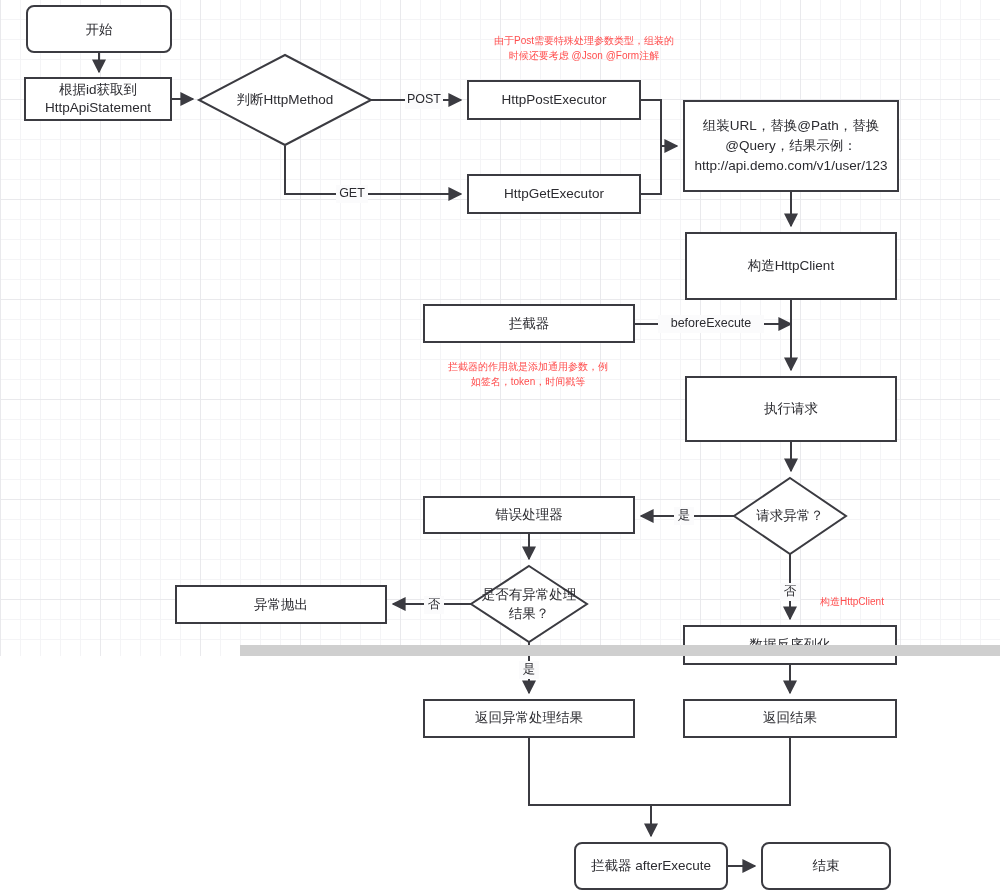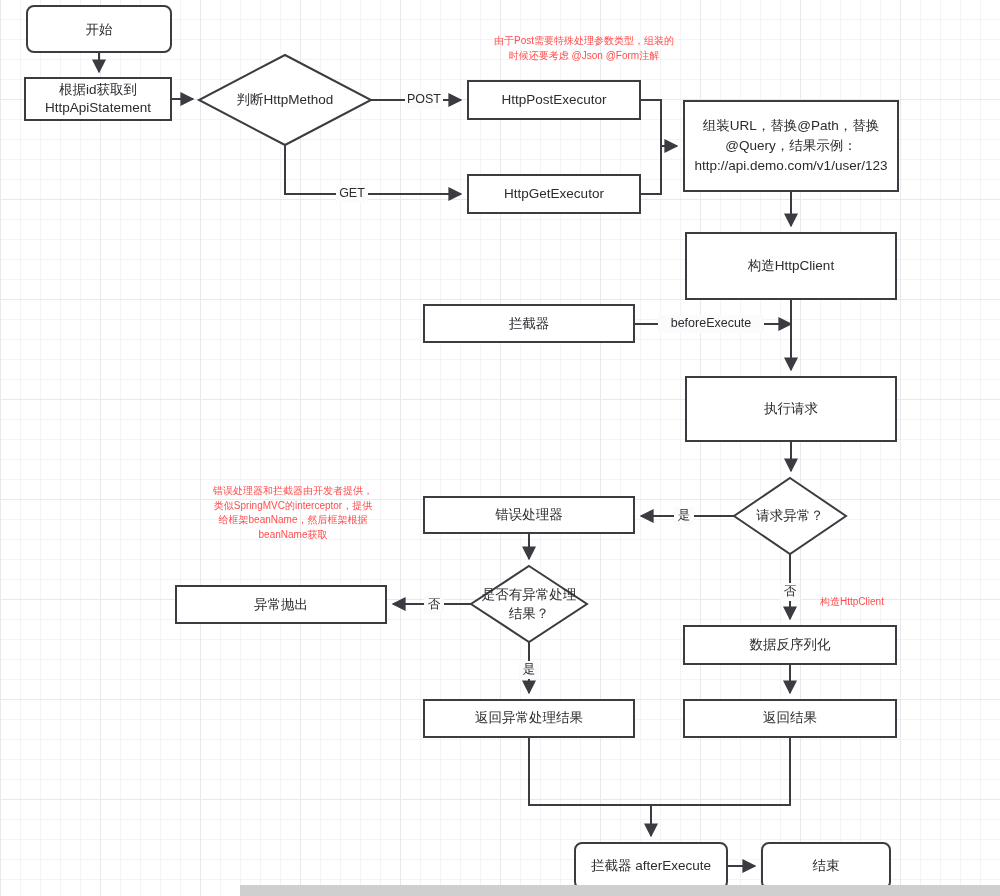--- a/index.html
+++ b/index.html
@@ -4,21 +4,21 @@
 <style>
   html,body{margin:0;padding:0;}
   body{
     width:1000px;height:896px;
     background:#ffffff;
     font-family:"Liberation Sans","DejaVu Sans",sans-serif;
     overflow:hidden;
   }
   #canvas{
     position:relative;
-    width:1000px;height:896px;
+    width:1000px;height:656px;
     background-color:#ffffff;
     background-image:
       linear-gradient(to right, #e9e9ec 1px, transparent 1px),
       linear-gradient(to bottom, #e9e9ec 1px, transparent 1px),
       linear-gradient(to right, #f4f4f6 1px, transparent 1px),
       linear-gradient(to bottom, #f4f4f6 1px, transparent 1px);
     background-size:100px 100px,100px 100px,20px 20px,20px 20px;
     background-position:0 -1px,0 -1px,0 -1px,0 -1px;
   }
   svg#flow{position:absolute;left:0;top:0;width:1000px;height:896px;}
@@ -202,25 +202,23 @@
       <text class="edgelabel" x="434" y="605">否</text>
 
       <rect class="edgelabel-bg" x="519" y="661" width="20" height="18"></rect>
       <text class="edgelabel" x="529" y="670">是</text>
     </g>
   </svg>
 
   <div class="note" style="left:454px;top:34px;width:260px;text-align:center;">由于Post需要特殊处理参数类型，组装的
 时候还要考虑 @Json @Form注解</div>
 
-
-  <div class="note" style="left:180px;top:484px;width:226px;text-align:center;">错误处理器和拦截器由开发者提供，
-类似SpringMVC的interceptor，提供
-给框架beanName，然后框架根据
-beanName获取</div>
+  <div class="note" style="left:418px;top:360px;width:220px;text-align:center;">拦截器的作用就是添加通用参数，例
+如签名，token，时间戳等</div>
+
 
   <div class="note" style="left:820px;top:595px;width:180px;text-align:left;">构造HttpClient</div>
 
   <div id="hscroll-track">
     <div id="hscroll-thumb"></div>
   </div>
 
 </div>
 
 </body></html>

